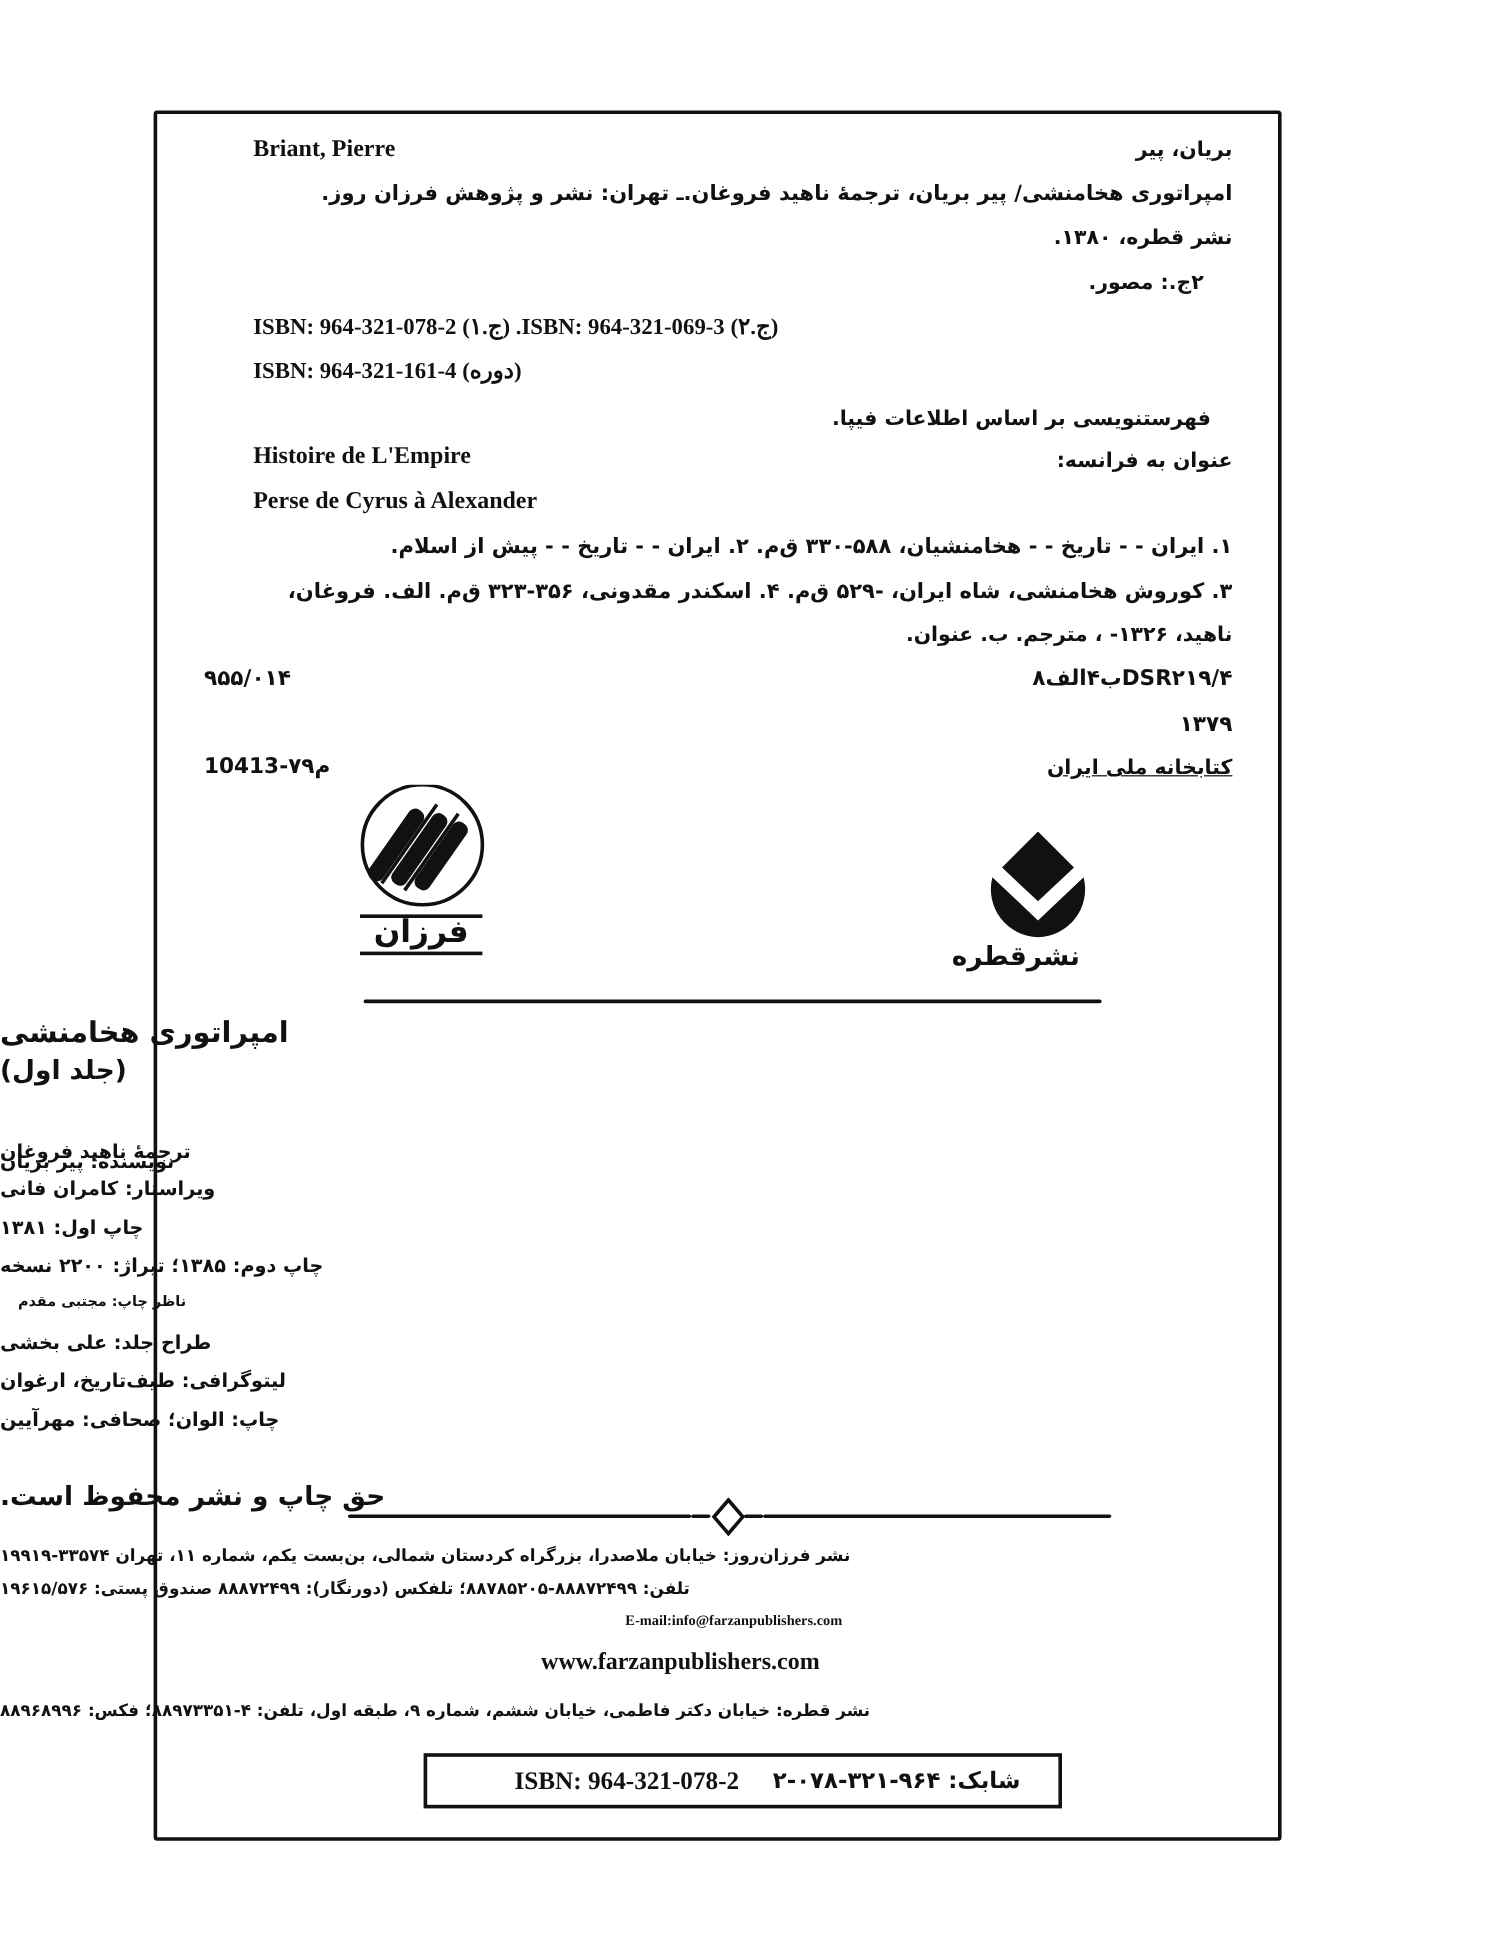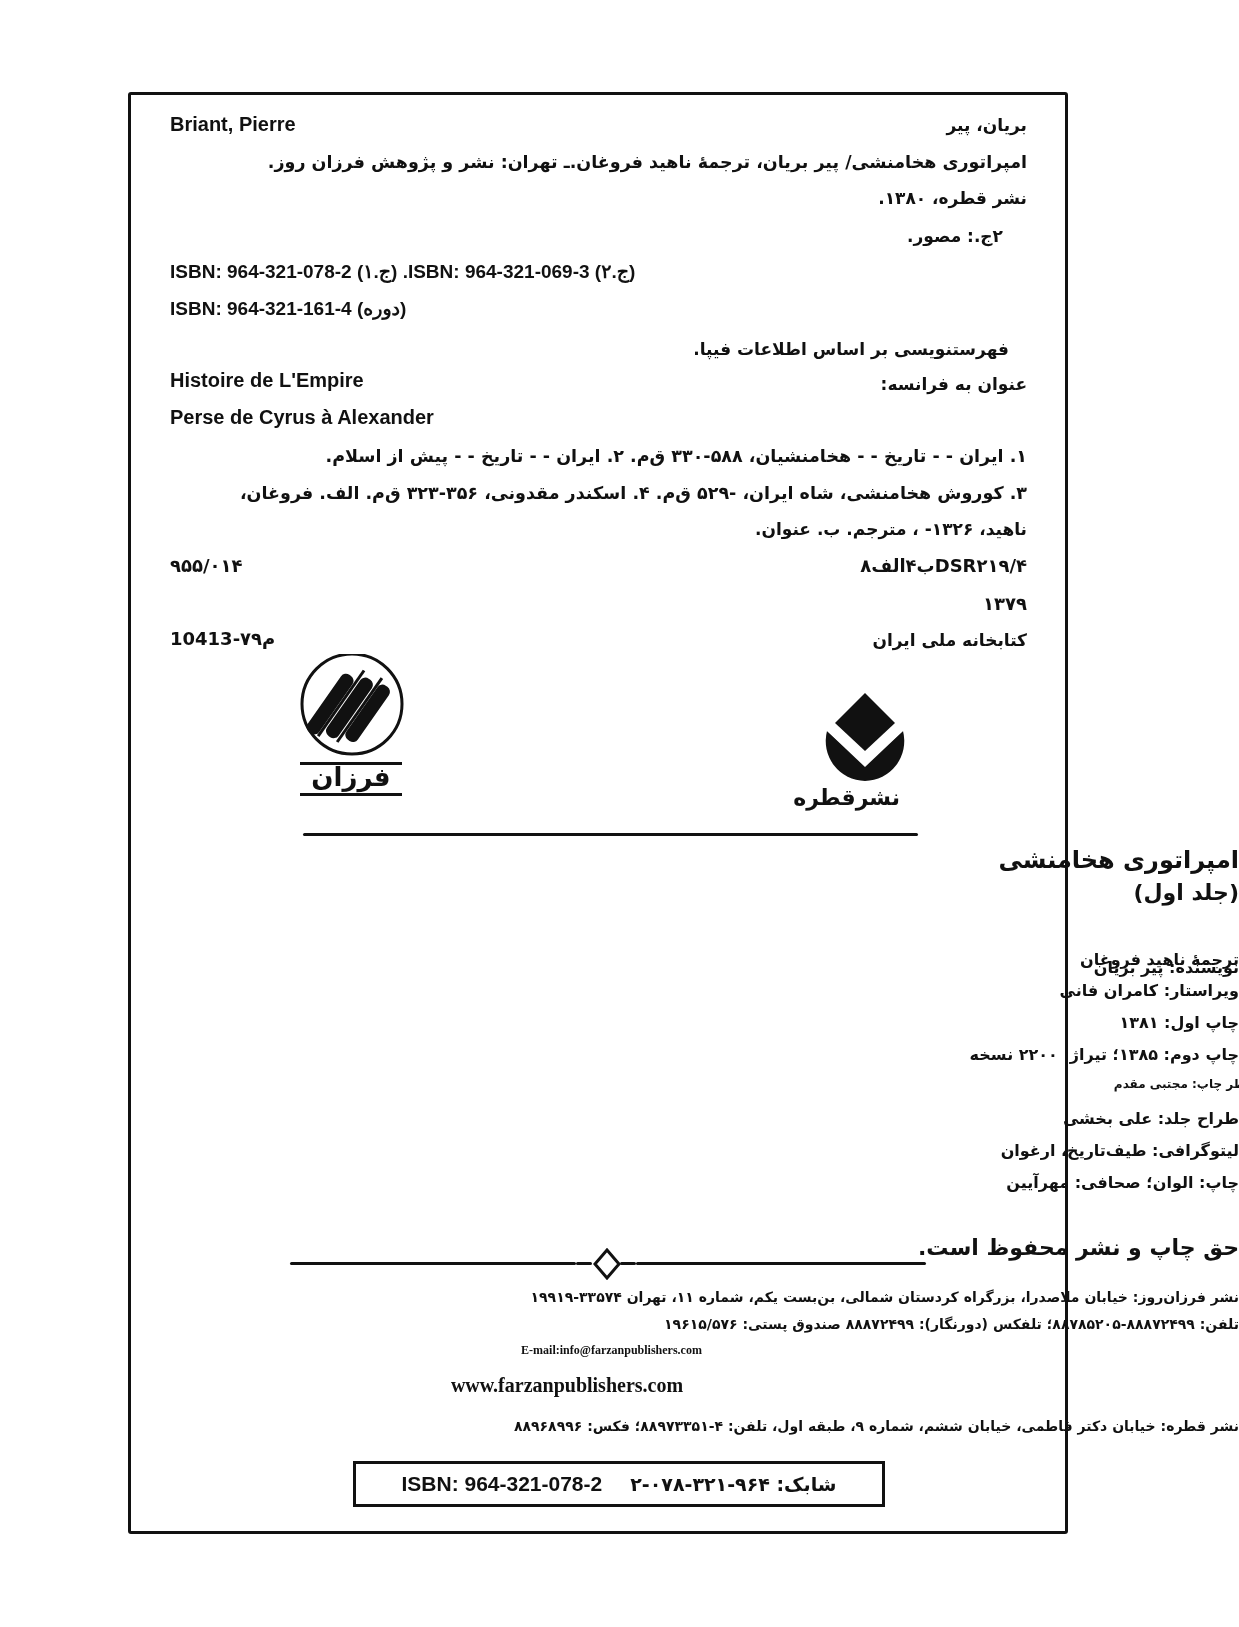--- a/index.html
+++ b/index.html
@@ -3,24 +3,24 @@
 <meta charset="utf-8">
 <style>
   html, body { margin:0; padding:0; background:#ffffff; }
   body { width:1239px; height:1627px; position:relative; overflow:hidden;
          font-family:"DejaVu Serif", serif; color:#111; }
   .frame { position:absolute; left:128px; top:92px; width:940px; height:1442px;
            border:3px solid #111; border-radius:3px; box-sizing:border-box; }
   .abs { position:absolute; white-space:nowrap; }
   .rtl { direction:rtl; text-align:right; }
   .ltr { direction:ltr; text-align:left; }
-  .lat { font-family:Liberation Sans, sans-serif; font-weight:bold; font-size:20px; }
+  .lat { font-family:Liberation Serif, serif; font-weight:bold; font-size:20px;margin-left:41px; }
   .fa  { font-family:"DejaVu Sans", sans-serif; font-weight:bold; font-size:17px; }
   .fa-c { font-family:"DejaVu Sans", sans-serif; font-weight:bold; }
-  .center { left:0; width:1239px; text-align:right; direction:rtl; }
+  .center { left:0; width:1239px; text-align:left; direction:rtl; }
   .rule { position:absolute; background:#111; height:3px; border-radius:2px; }
   .isbn-box { position:absolute; left:353px; top:1461px; width:532px; height:46px;
               border:3px solid #111; box-sizing:border-box; display:flex;
               align-items:center; justify-content:center; gap:28px; }
   .isbn-box .lat { font-size:21px; }
   .isbn-box .fa-c { font-size:19px; }
   svg { display:block; }
 </style>
 </head>
 <body>
@@ -43,21 +43,21 @@
 <div class="abs ltr lat" style="left:170px;top:406px;">Perse de Cyrus à Alexander</div>
 
 <div class="abs rtl fa" style="right:212px;top:446px;font-size:17.5px;text-align:center;">۱. ایران - - تاریخ - - هخامنشیان، ۵۸۸-۳۳۰ ق‌م. ۲. ایران - - تاریخ - - پیش از اسلام.</div>
 <div class="abs rtl fa" style="right:212px;top:483px;font-size:17.5px;">۳. کوروش هخامنشی، شاه ایران،    -۵۲۹ ق‌م. ۴. اسکندر مقدونی، ۳۵۶-۳۲۳ ق‌م. الف. فروغان،</div>
 <div class="abs rtl fa" style="right:212px;top:519px;">ناهید، ۱۳۲۶-     ، مترجم. ب. عنوان.</div>
 
 <div class="abs ltr fa" style="left:170px;top:555px;font-size:18px;">۹۵۵/۰۱۴</div>
 <div class="abs rtl fa" style="right:212px;top:555px;font-size:18px;">DSR۲۱۹/۴ب۴الف۸</div>
 <div class="abs rtl fa" style="right:212px;top:593px;font-size:18px;">۱۳۷۹</div>
 <div class="abs ltr fa" style="left:170px;top:628px;font-size:18px;">م۷۹-10413</div>
-<div class="abs rtl fa" style="right:212px;top:630px;">کتابخانه ملی ایران</div>
+<div class="abs rtl fa" style="right:212px;top:630px;text-decoration:underline;">کتابخانه ملی ایران</div>
 
 <div class="abs" style="left:298px;top:654px;">
   <svg width="110" height="145" viewBox="0 0 110 145">
     <circle cx="54" cy="50" r="50" fill="none" stroke="#111" stroke-width="3"></circle>
     <g fill="#111" transform="rotate(-55 54 52)">
       <rect x="8" y="26" width="70" height="14" rx="6"></rect>
       <rect x="16" y="44" width="70" height="14" rx="6"></rect>
       <rect x="24" y="62" width="66" height="14" rx="6"></rect>
       <rect x="10" y="40" width="80" height="3"></rect>
       <rect x="16" y="59" width="78" height="3"></rect>

